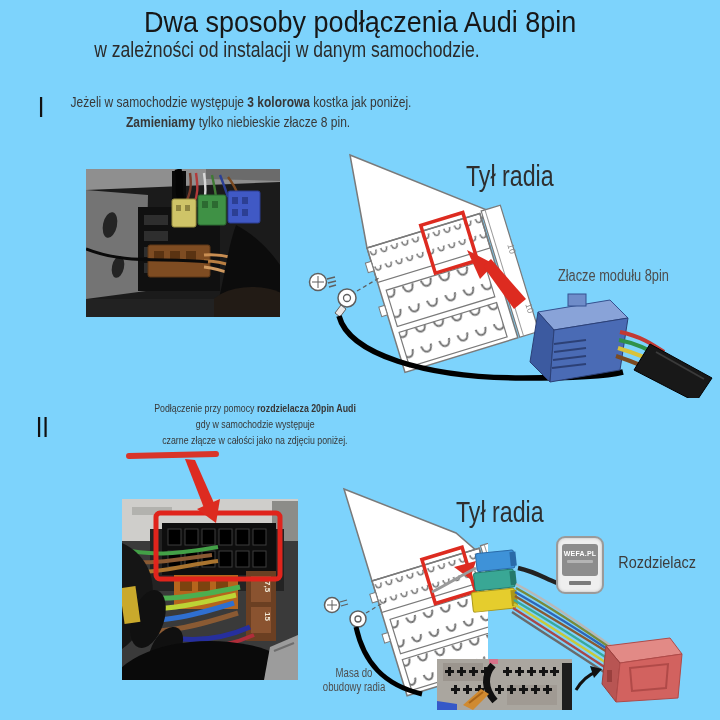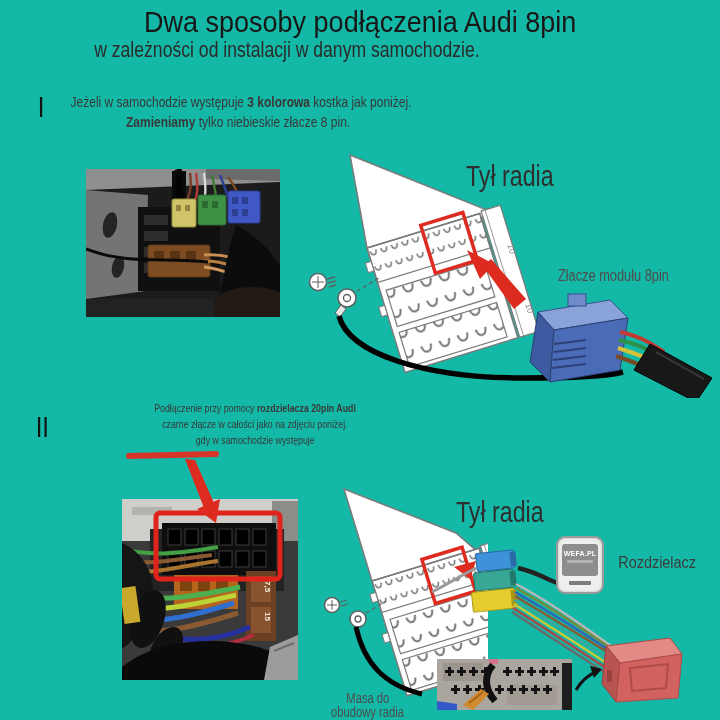--- a/index.html
+++ b/index.html
@@ -1,16 +1,16 @@
 <!DOCTYPE html>
 <html><head>
 <meta charset="utf-8">
 <style>
   html,body{margin:0;padding:0;background:#e9e9e9;}
-  #canvas{position:relative;width:720px;height:720px;background:#14b8a6;overflow:hidden;
+  #canvas{position:relative;width:720px;height:720px;background:#7dd3fc;overflow:hidden;
           font-family:"Liberation Sans","DejaVu Sans",sans-serif;color:#3a3a3a;}
   .abs{position:absolute;}
   .ctr{text-align:center;}
   .cond{display:inline-block;transform:scaleX(.8);transform-origin:50% 50%;white-space:nowrap;}
   .cond9{display:inline-block;transform:scaleX(.9);transform-origin:50% 50%;white-space:nowrap;}
   .lbl{color:#4d4d4d;}
   b{font-weight:bold;}
   svg{display:block;}
   #wefa-box{box-sizing:border-box;width:48px;height:58px;border:2px solid #9a9a9a;border-radius:9px;
             background:#efefef;box-shadow:inset 0 0 3px #bbb;}
@@ -171,24 +171,24 @@
 
   <div class="abs" style="left:22px;top:410px;width:40px;text-align:center;font-size:30px;color:#111;">
     <span class="cond">II</span>
   </div>
 
   <div class="abs ctr" style="left:40px;top:400px;width:430px;font-size:11px;line-height:16px;color:#383838;">
     <div>
       <span class="cond"><span>Podłączenie przy pomocy </span><b>rozdzielacza 20pin Audi</b></span>
     </div>
     <div>
+      <span class="cond">gdy w samochodzie występuje</span>
+    </div>
+    <div>
       <span class="cond"><span>czarne złącze</span><span> w całości jako na zdjęciu poniżej.</span></span>
-    </div>
-    <div>
-      <span class="cond">gdy w samochodzie występuje</span>
     </div>
   </div>
 
   <div class="abs" style="left:126px;top:452px;width:93px;height:6px;background:#d8352a;border-radius:3px;transform:rotate(-1.2deg);"></div>
 
   <div class="abs" style="left:182px;top:459px;z-index:6;">
     <svg width="48" height="68" viewBox="0 0 48 68">
       <polygon points="3,0 13,1 32,44 22,49" fill="#dd2b20"></polygon>
       <polygon points="38,40 15,50 34,64" fill="#dd2b20"></polygon>
     </svg>
@@ -364,18 +364,18 @@
         <div class="sub"></div>
       </div>
       <div id="wefa-foot"></div>
     </div>
   </div>
 
   <div class="abs ctr lbl" style="left:594px;top:552px;width:126px;font-size:16px;line-height:22px;color:#3c3c3c;">
     <div><span class="cond9">Rozdzielacz</span></div>
   </div>
 
-  <div class="abs ctr lbl" style="left:314px;top:666px;width:108px;font-size:14px;line-height:14px;margin-top:25px;">
+  <div class="abs ctr lbl" style="left:300px;top:666px;width:108px;font-size:12px;line-height:14px;">
     <div><span class="cond">Masa do</span></div>
     <div><span class="cond">obudowy radia</span></div>
   </div>
 
 </div>
 
 </body></html>

